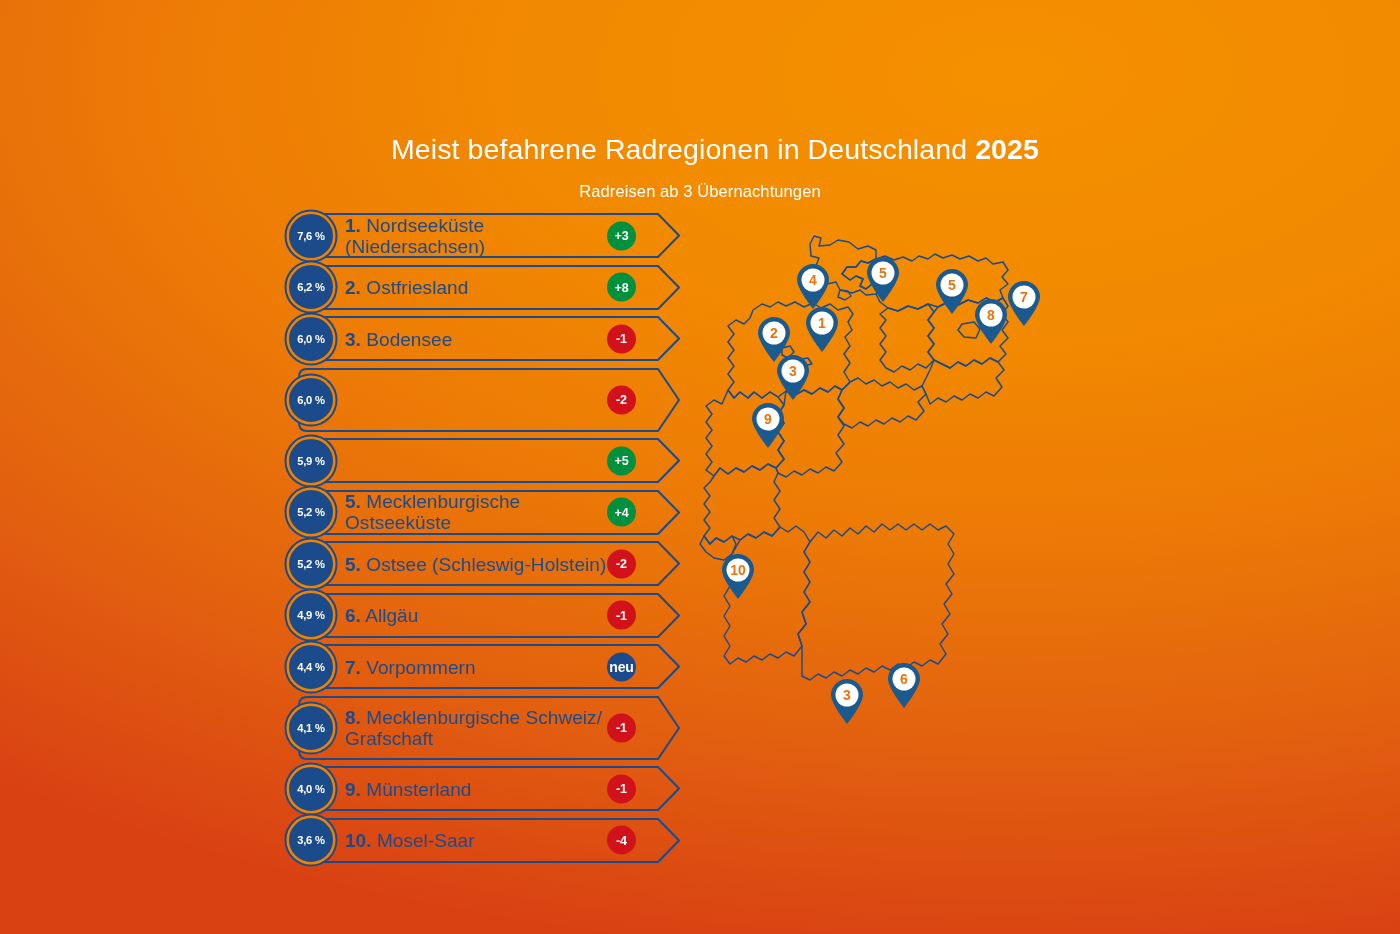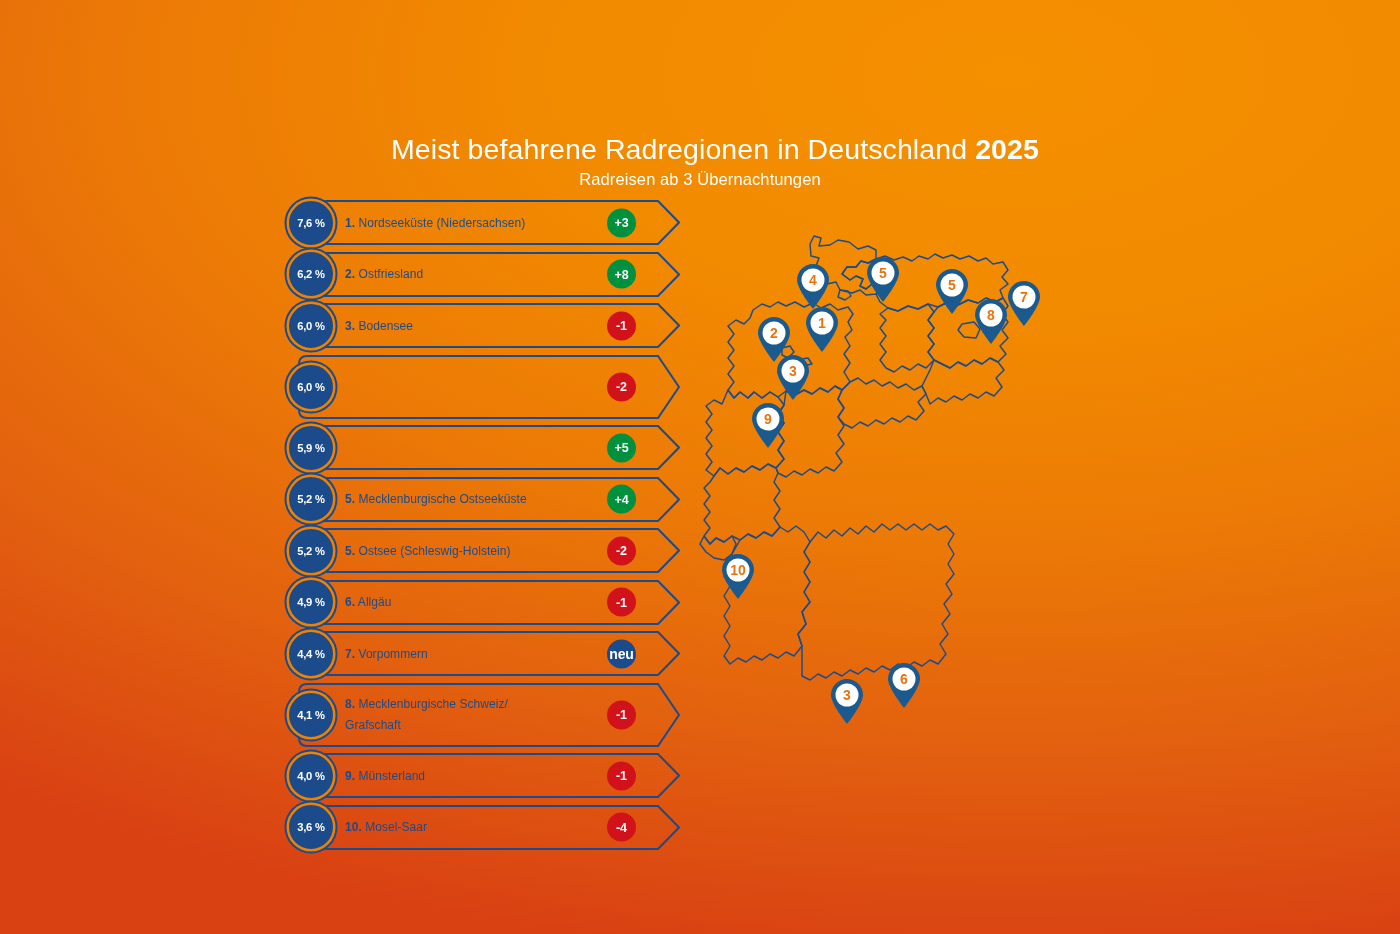--- a/index.html
+++ b/index.html
@@ -39,32 +39,32 @@
   #title {
     font-size: 28.5px;
     line-height: 34px;
     font-weight: 400;
     letter-spacing: 0.1px;
     white-space: nowrap;
     padding-left: 30px;
   }
   #title .year { font-weight: 700; }
   #subtitle {
-    margin-top: 3px;
+    margin-top: 15px;
     font-size: 16.5px;
     line-height: 21px;
     font-weight: 400;
     letter-spacing: 0.1px;
   }
 
   
   #ranking {
     position: absolute;
     left: 288px;
-    top: 200px;
+    top: 213px;
     width: 392px;
   }
 
   .rank-row {
     position: relative;
     width: 392px;
     margin-bottom: 6.5px;
   }
   .rank-row.tall { height: 64px; }
   .rank-row.short { height: 45px; }
@@ -108,21 +108,21 @@
   }
 
   
   .label {
     position: absolute;
     left: 57px;
     top: 50%;
     transform: translateY(-50%);
     width: 270px;
     color: #1c4b8b;
-    font-size: 12px;
+    font-size: 19px;
     line-height: 21px;
     font-weight: 400;
     letter-spacing: 0.05px;
   }
   .label .pos { font-weight: 700; }
 
   
   .badge {
     position: absolute;
     right: 44px;

